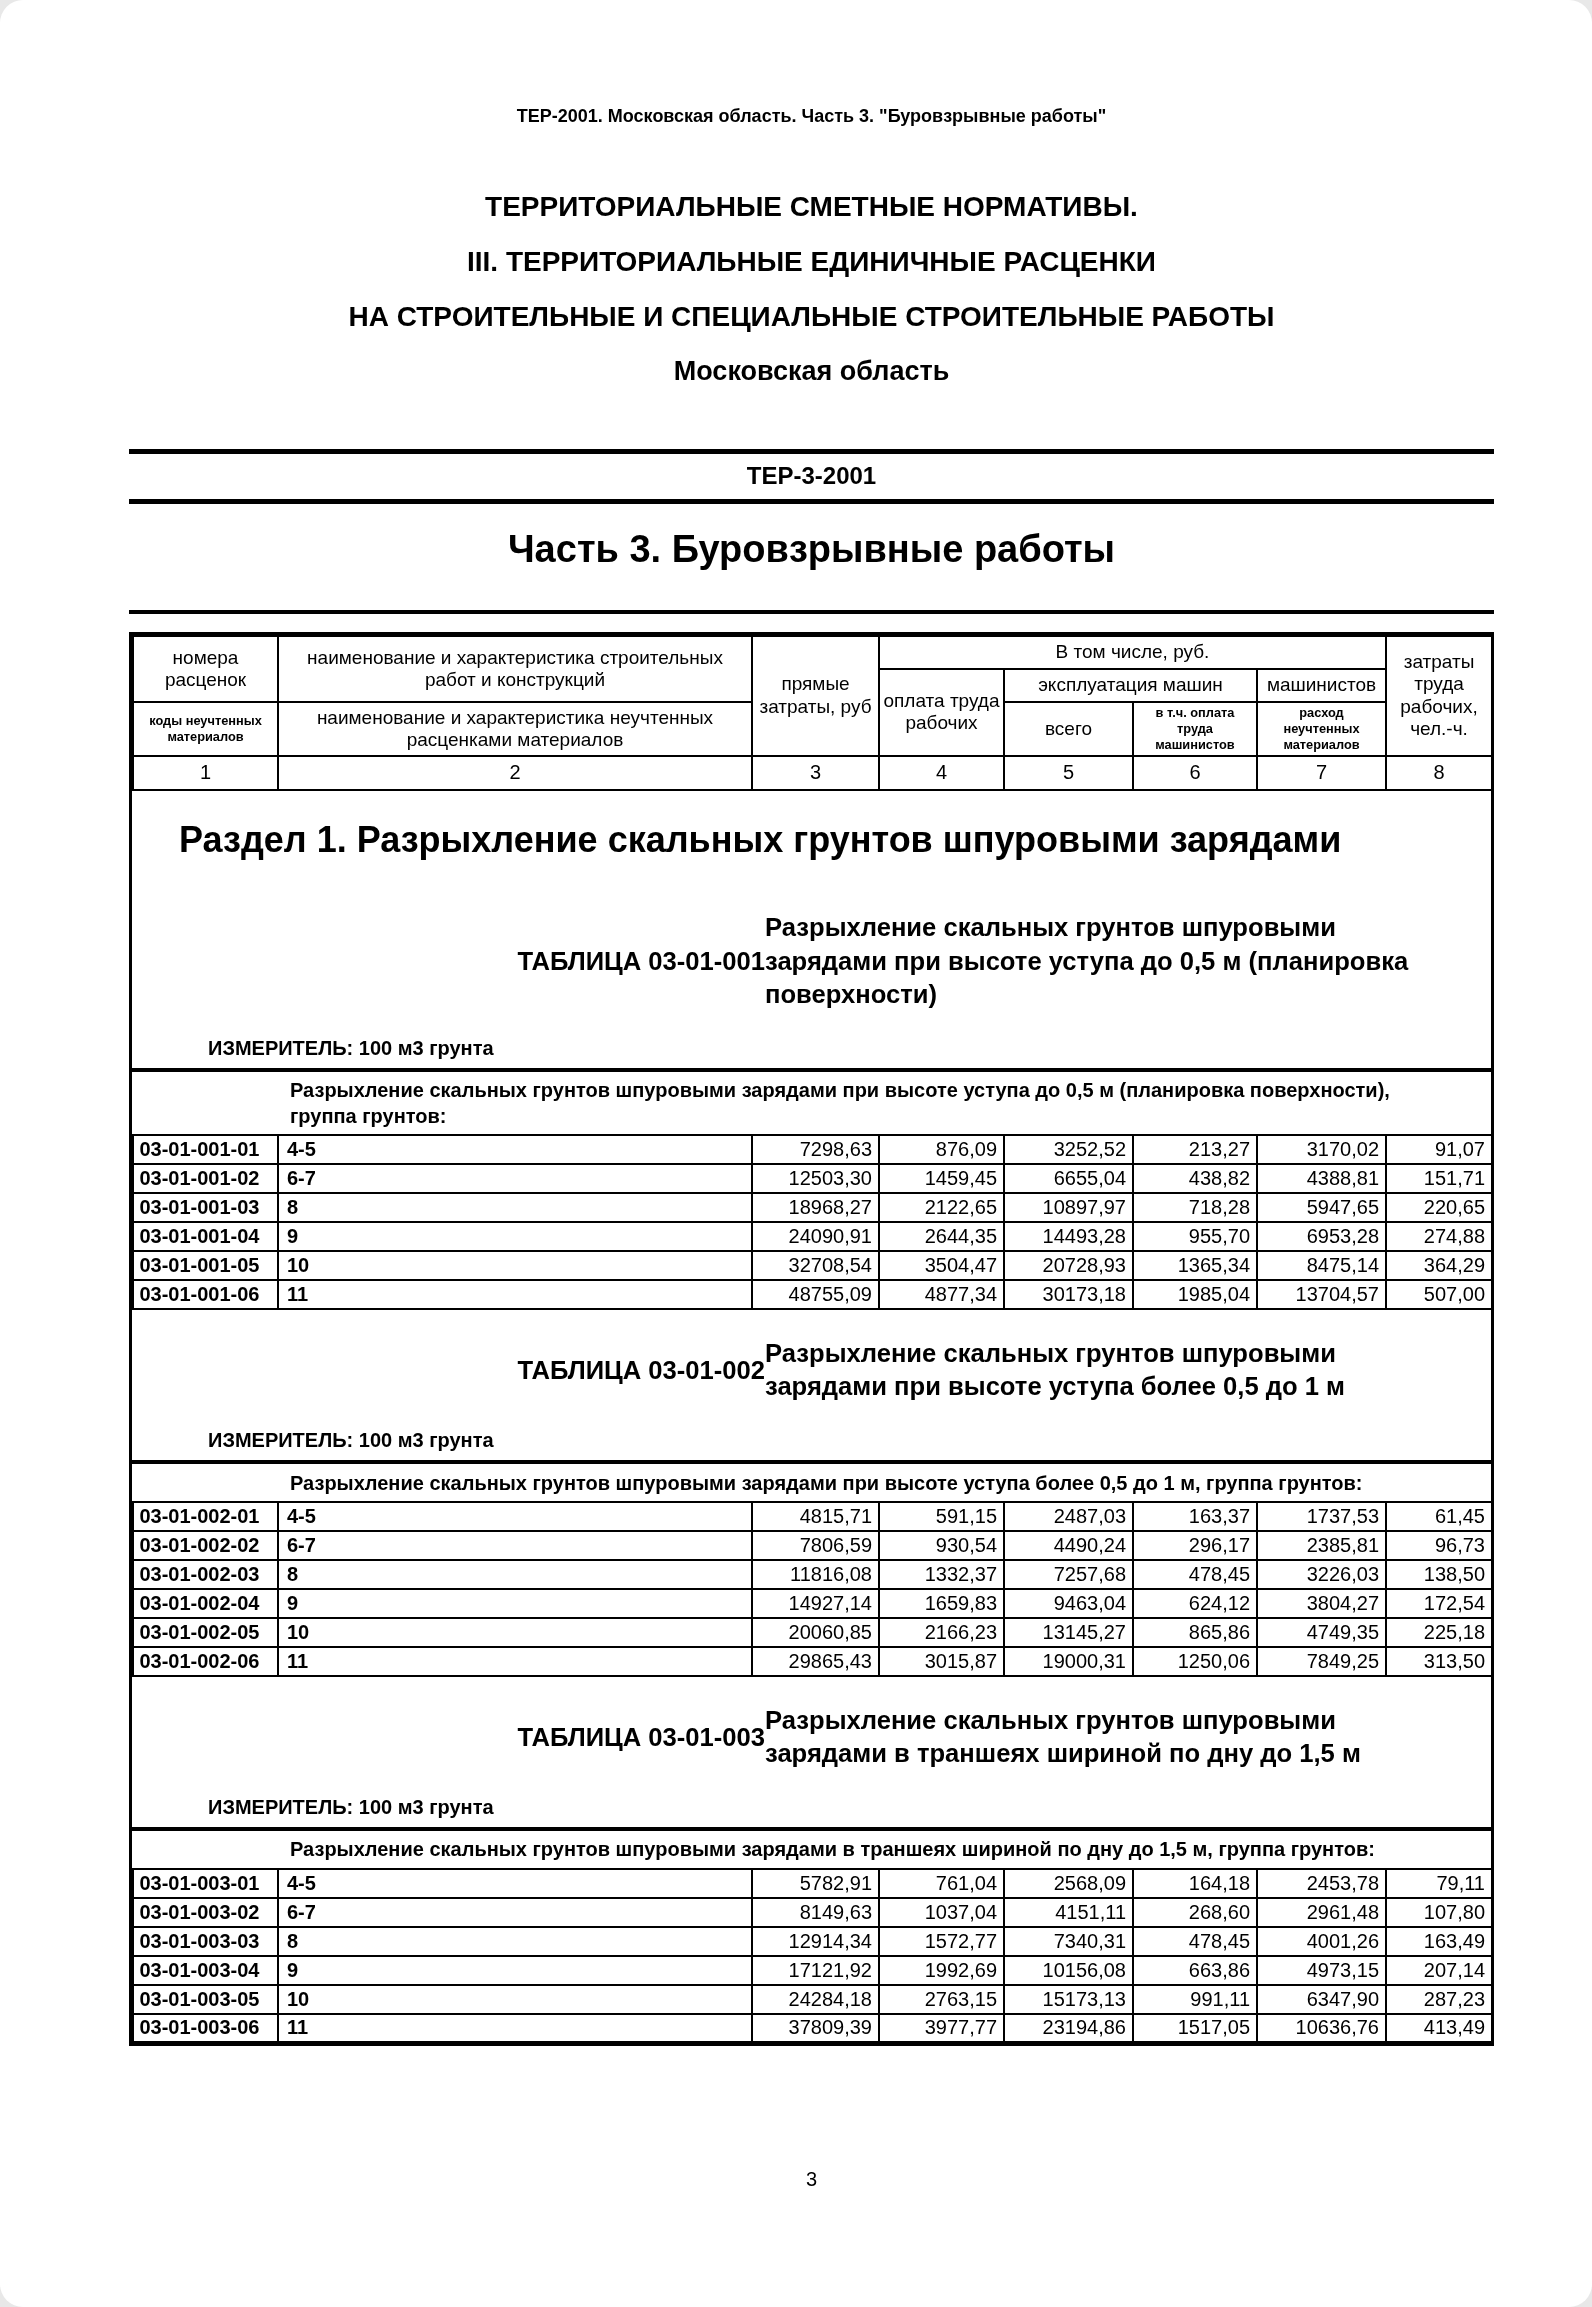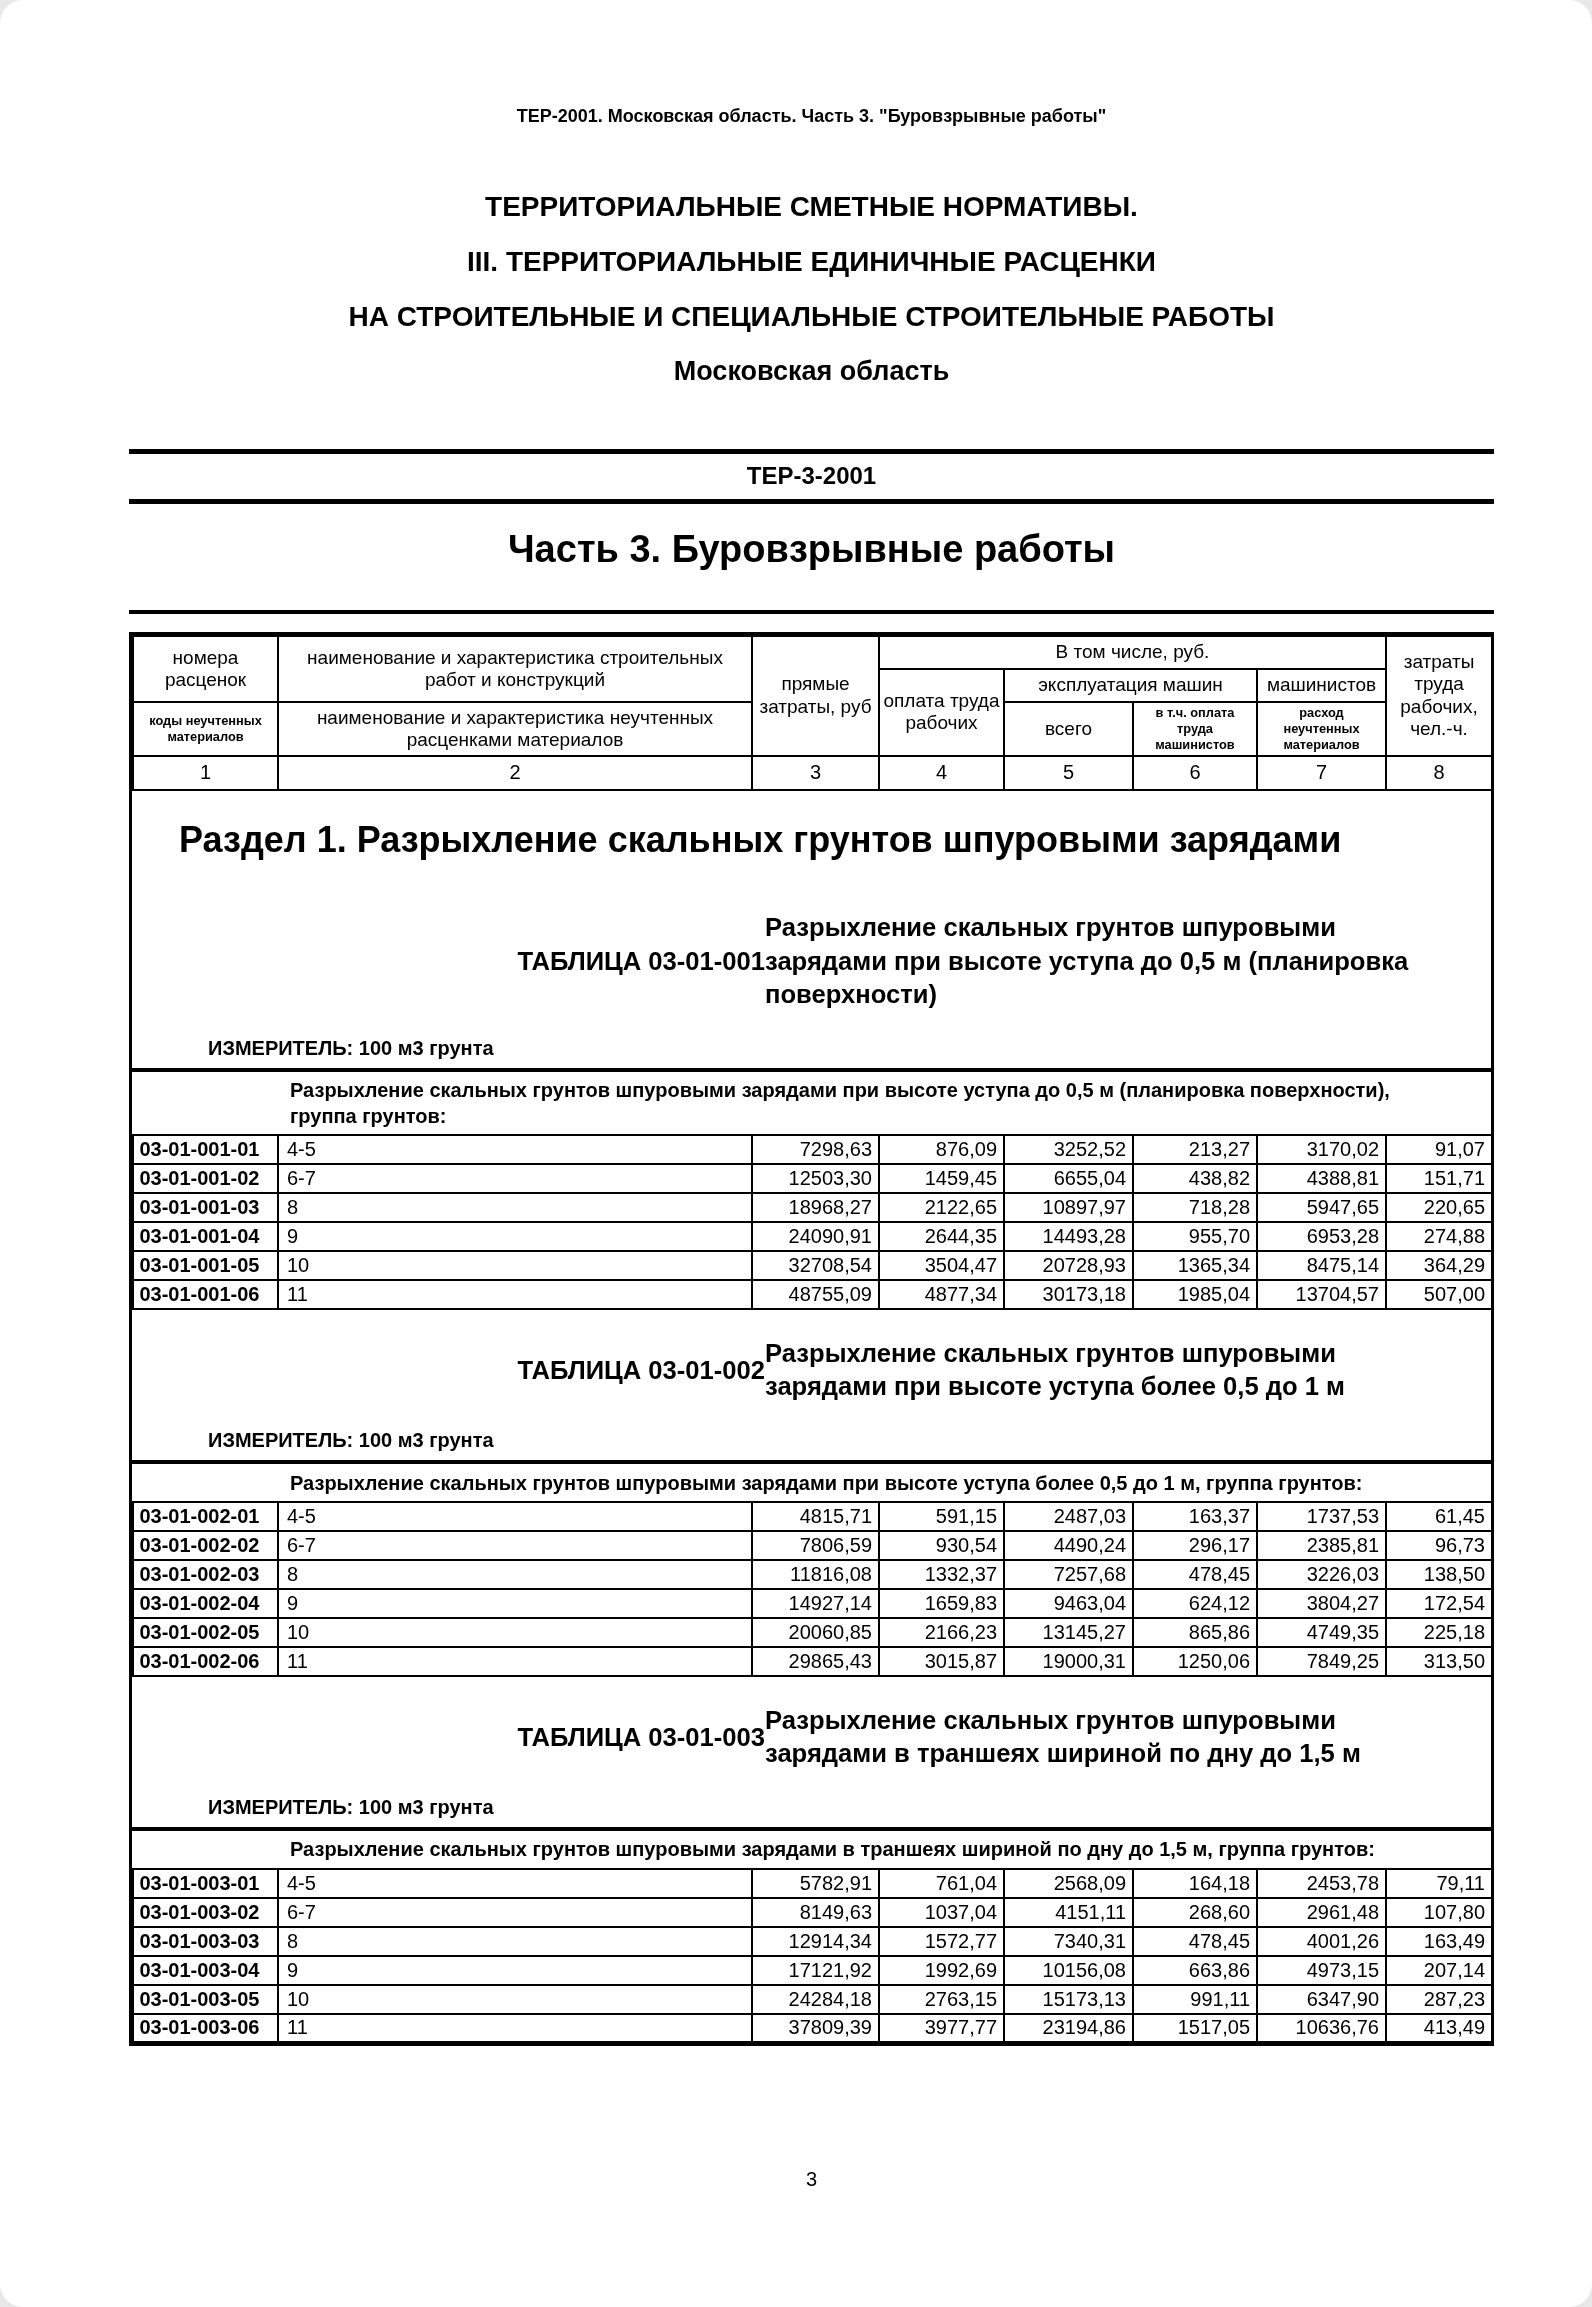--- a/index.html
+++ b/index.html
@@ -51,21 +51,21 @@
     border-top:4.7px solid #000;
     padding:5.4px 20px 5.4px 158px;
     font-weight:bold;font-size:20px;line-height:1.3;
     white-space:pre-line;
   }
   .data-table td{
     border:2px solid #000;height:25.6px;vertical-align:middle;
     font-size:20px;line-height:1.05;padding:0.7px 5.4px;
   }
   .data-table td.c1{text-align:left;padding-left:5.4px;font-weight:bold;}
-  .data-table td.c2{text-align:left;padding-left:8px;}
+  .data-table td.c2{text-align:left;padding-left:8px;font-weight:bold;}
   .data-table td.num{text-align:right;padding-right:6px;}
 
   .page-number{position:absolute;top:2168px;left:129px;width:1365px;text-align:center;font-size:20px;}
 </style>
 </head>
 <body>
 
 <div class="page">
   <div class="content">
 

